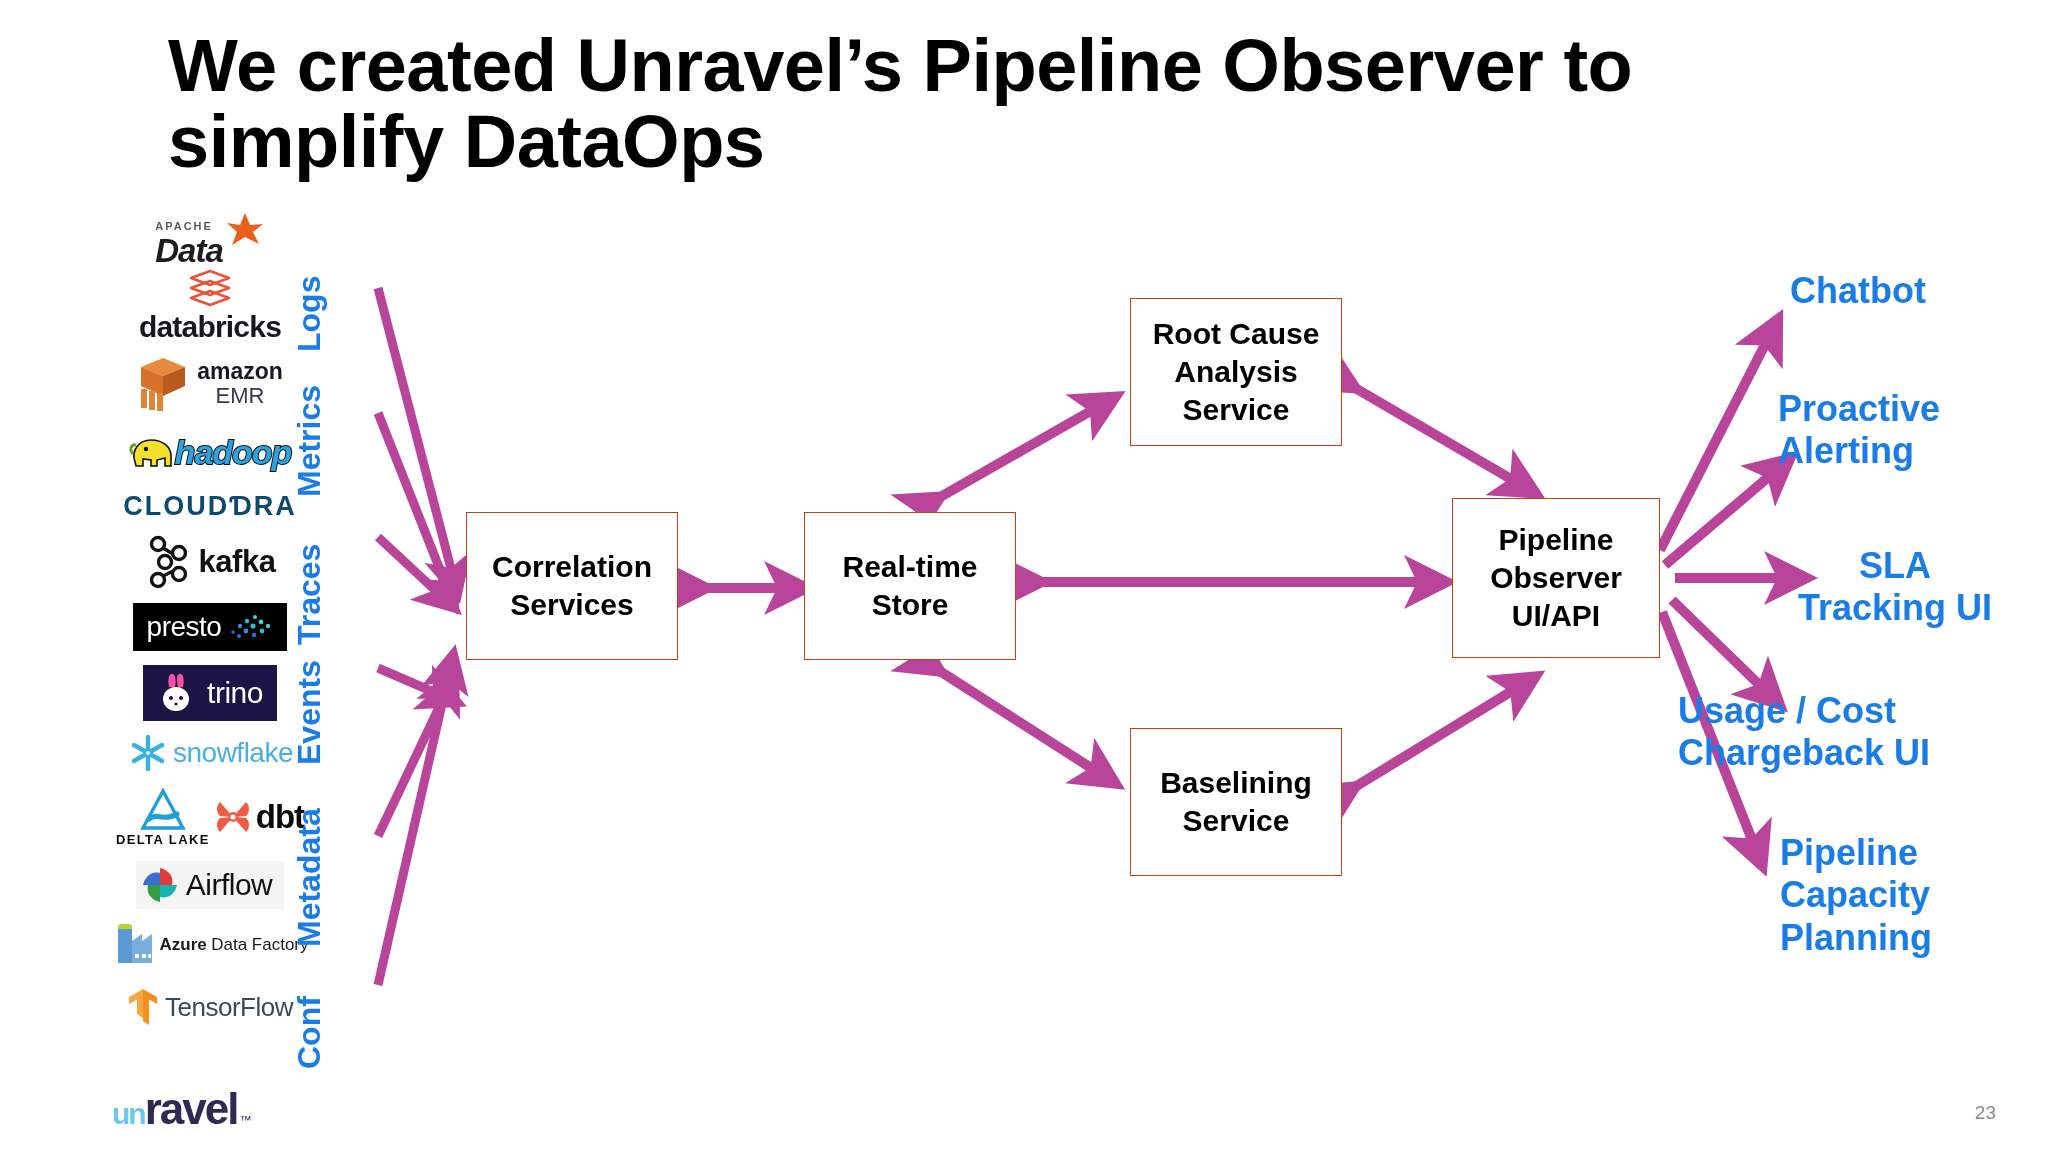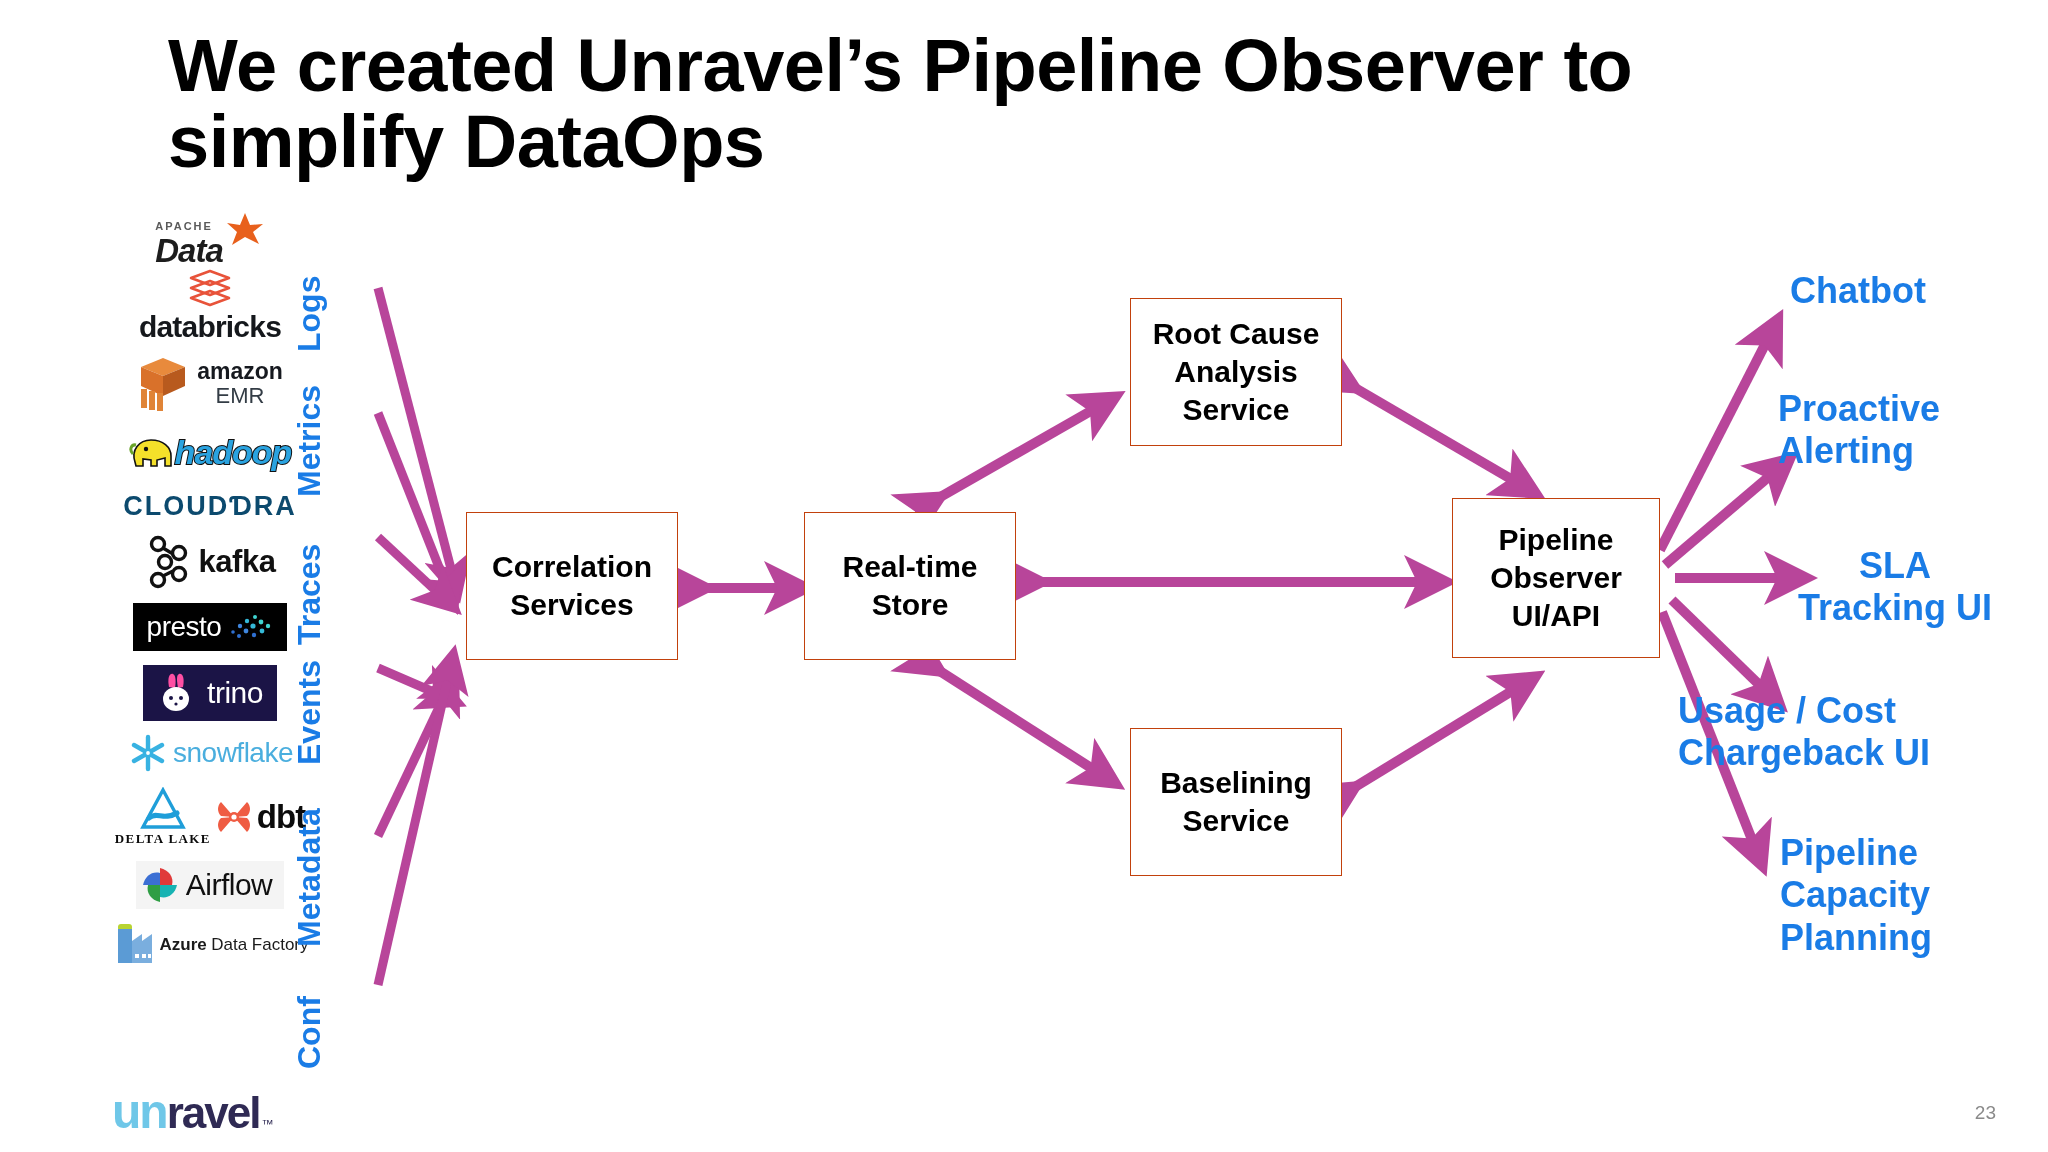--- a/index.html
+++ b/index.html
@@ -66,21 +66,21 @@
   .presto-word{font-size:28px;color:#fff;letter-spacing:-0.5px;}
 
   
   .trino-box{background:#1b1446;padding:6px 14px;display:flex;align-items:center;gap:8px;}
   .trino-word{font-size:30px;color:#fff;letter-spacing:-0.5px;}
 
   
   .snow-word{font-size:28px;color:#4aaede;letter-spacing:-0.5px;}
 
   
-  .delta-word{font-size:13px;font-weight:bold;color:#0b0b0b;letter-spacing:1.4px;font-family:Liberation Serif, serif;}
+  .delta-word{font-size:13px;font-weight:bold;color:#0b0b0b;letter-spacing:1.4px;}
   .dbt-word{font-size:33px;font-weight:bold;color:#0b0b0b;letter-spacing:-1px;}
 
   
   .airflow-box{background:#f4f4f4;padding:4px 12px 4px 4px;display:flex;align-items:center;gap:6px;}
   .airflow-word{font-size:30px;color:#101010;letter-spacing:-0.5px;}
 
   
   .azure-bold{font-size:17px;font-weight:bold;color:#1b1b1b;}
   .azure-norm{font-size:17px;color:#1b1b1b;}
 
@@ -123,21 +123,21 @@
     text-align:center;
     white-space:pre-line;
     z-index:3;
   }
 
   
   .unravel{
     position:absolute;left:112px;top:1084px;
     display:flex;align-items:baseline;
   }
-  .unravel .un{font-size:48px;font-weight:bold;color:#6fc7e8;letter-spacing:-2px;}
+  .unravel .un{font-size:30px;font-weight:bold;color:#6fc7e8;letter-spacing:-2px;}
   .unravel .ravel{font-size:44px;font-weight:bold;color:#2f2a54;letter-spacing:-2px;}
   .unravel .tm{font-size:12px;color:#2f2a54;margin-left:2px;}
 
   .pagenum{
     position:absolute;right:52px;bottom:28px;
     font-size:19px;color:#8a8a8a;
   }
 </style>
 </head>
 <body>
@@ -343,20 +343,27 @@
         <path d="M30 20 L40 13 L40 42 L30 42 Z" fill="#7aaede"></path>
         <g fill="#fff">
           <rect x="23" y="33" width="4" height="4"></rect>
           <rect x="30" y="33" width="4" height="4"></rect>
           <rect x="36" y="33" width="3" height="4"></rect>
         </g>
       </svg>
       <span><span class="azure-bold">Azure</span> <span class="azure-norm">Data Factory</span></span>
     </div>
 
+    <div class="logo-row" style="top:772px;height:50px;">
+      <svg width="32" height="40" viewBox="0 0 32 40" style="margin-right:6px;">
+        <path d="M16 2 L30 10 L30 17 L22 12.6 L22 38 L16 34 Z" fill="#f5901e"></path>
+        <path d="M16 2 L2 10 L2 17 L10 12.6 L10 27 L16 31 Z" fill="#f9a643"></path>
+      </svg>
+      <span class="tf-word">TensorFlow</span>
+    </div>
 
   </div>
 
   <div class="vlabel" style="left:328px;top:315px;">Logs</div>
   <div class="vlabel" style="left:328px;top:460px;">Metrics</div>
   <div class="vlabel" style="left:328px;top:608px;">Traces</div>
   <div class="vlabel" style="left:328px;top:728px;">Events</div>
   <div class="vlabel" style="left:328px;top:910px;">Metadata</div>
   <div class="vlabel" style="left:328px;top:1032px;">Conf</div>
 

